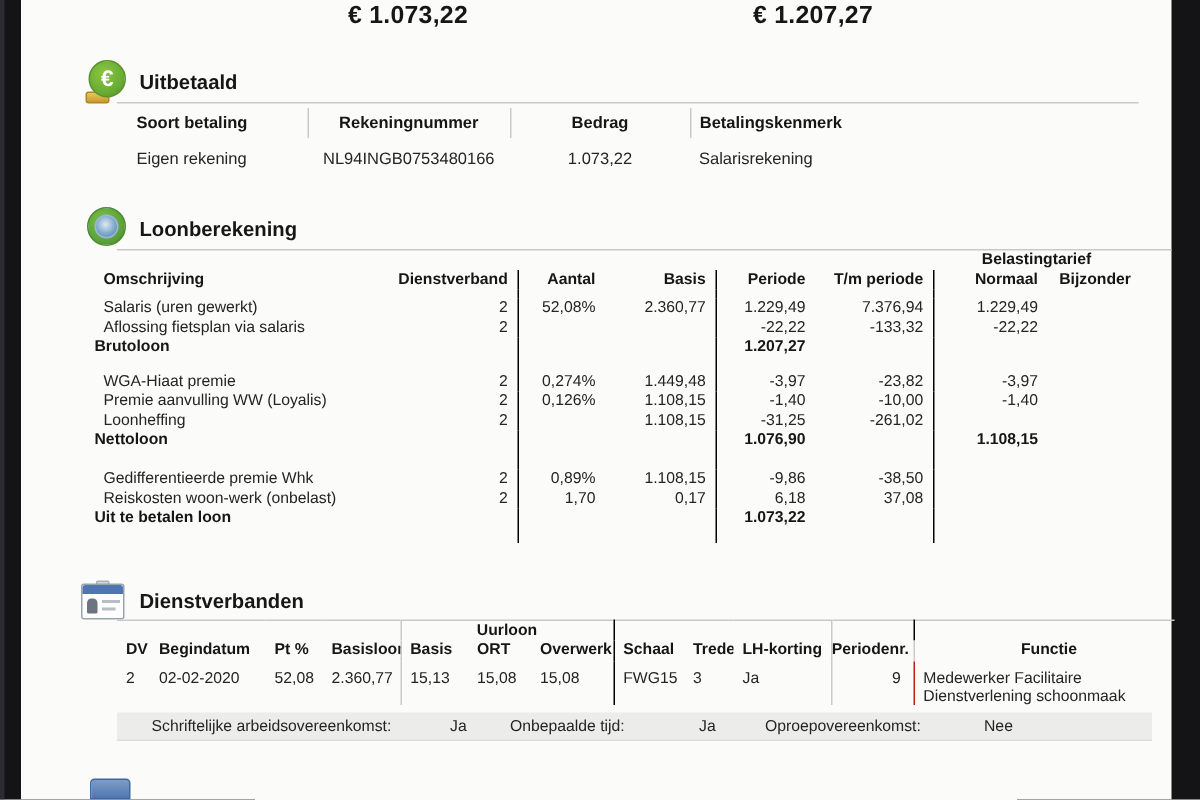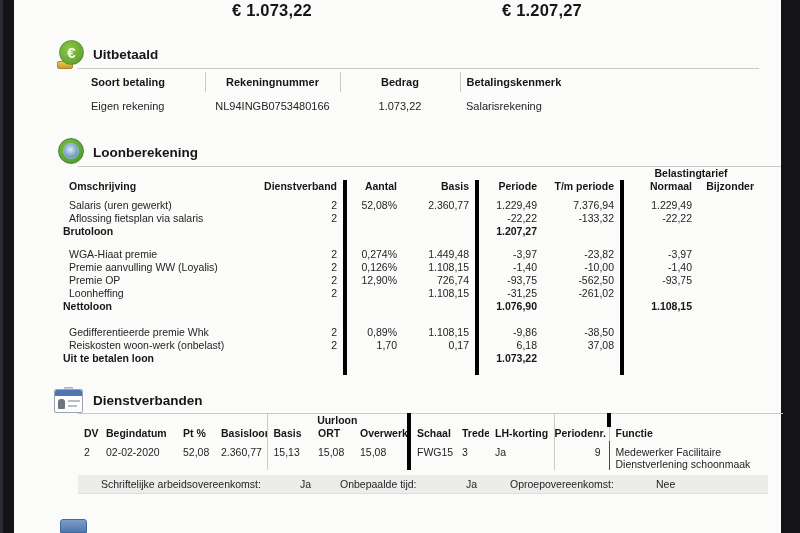--- a/index.html
+++ b/index.html
@@ -46,21 +46,21 @@
   
   .bottom-icon { position:absolute; left:46px; top:519px; width:27px; height:14px;
       background:linear-gradient(#7e9dc6,#4f76b2); border:1px solid #3f699e; border-radius:3px 3px 0 0; }
 
   table { border-collapse:collapse; table-layout:fixed; }
   th, td { font-size:10.5px; line-height:13px; white-space:nowrap; overflow:hidden; padding:0; vertical-align:top; color:#242424; }
   th { font-weight:bold; color:#161616; }
   .num { text-align:right; padding-right:6px; }
   .ctr { text-align:center; }
   .lft { text-align:left; padding-left:6px; }
-  .brd { border-right:4px solid #000000; }
+  .brd { border-right:1px solid #000000; }
   .bld td { font-weight:bold; color:#161616; }
 
   
   .uit-table { position:absolute; left:71px; top:34px; width:660px; }
   .uit-table th { border-right:1px solid #c9c9c7; height:20px; vertical-align:middle; }
   .uit-table th:last-child { border-right:none; }
   .uit-table td { padding-top:8px; }
   .uit-table th, .uit-table td { font-size:11px; }
 
   
@@ -222,30 +222,20 @@
         <td class="num"></td>
       </tr>
       <tr>
         <td class="desc">Premie aanvulling WW (Loyalis)</td>
         <td class="num brd">2</td>
         <td class="num">0,126%</td>
         <td class="num brd">1.108,15</td>
         <td class="num">-1,40</td>
         <td class="num brd">-10,00</td>
         <td class="num">-1,40</td>
-        <td class="num"></td>
-      </tr>
-      <tr>
-        <td class="desc">Premie OP</td>
-        <td class="num brd">2</td>
-        <td class="num">12,90%</td>
-        <td class="num brd">726,74</td>
-        <td class="num">-93,75</td>
-        <td class="num brd">-562,50</td>
-        <td class="num">-93,75</td>
         <td class="num"></td>
       </tr>
       <tr>
         <td class="desc">Loonheffing</td>
         <td class="num brd">2</td>
         <td class="num"></td>
         <td class="num brd">1.108,15</td>
         <td class="num">-31,25</td>
         <td class="num brd">-261,02</td>
         <td class="num"></td>
@@ -354,21 +344,21 @@
         <th>Begindatum</th>
         <th>Pt %</th>
         <th>Basisloon</th>
         <th style="border-left:1px solid #c9c9c7;">Basis</th>
         <th>ORT</th>
         <th class="brd">Overwerk</th>
         <th>Schaal</th>
         <th>Trede</th>
         <th>LH-korting</th>
         <th class="num" style="border-left:1px solid #c9c9c7;margin-top:12px;">Periodenr.</th>
-        <th style="border-left:1px solid #c9c9c7; padding-left:6px; text-align:left;">Functie</th>
+        <th style="border-left:1px solid #c9c9c7; padding-left:6px; text-align:center;">Functie</th>
       </tr>
       <tr>
         <td>2</td>
         <td>02-02-2020</td>
         <td>52,08</td>
         <td>2.360,77</td>
         <td style="border-left:1px solid #c9c9c7;">15,13</td>
         <td>15,08</td>
         <td class="brd">15,08</td>
         <td>FWG15</td>

